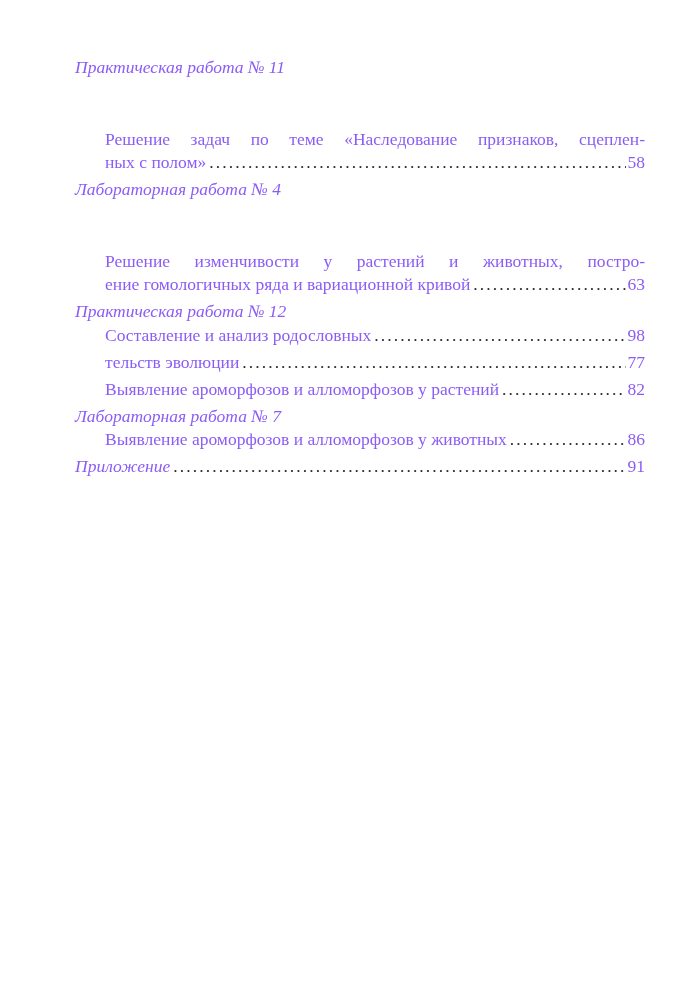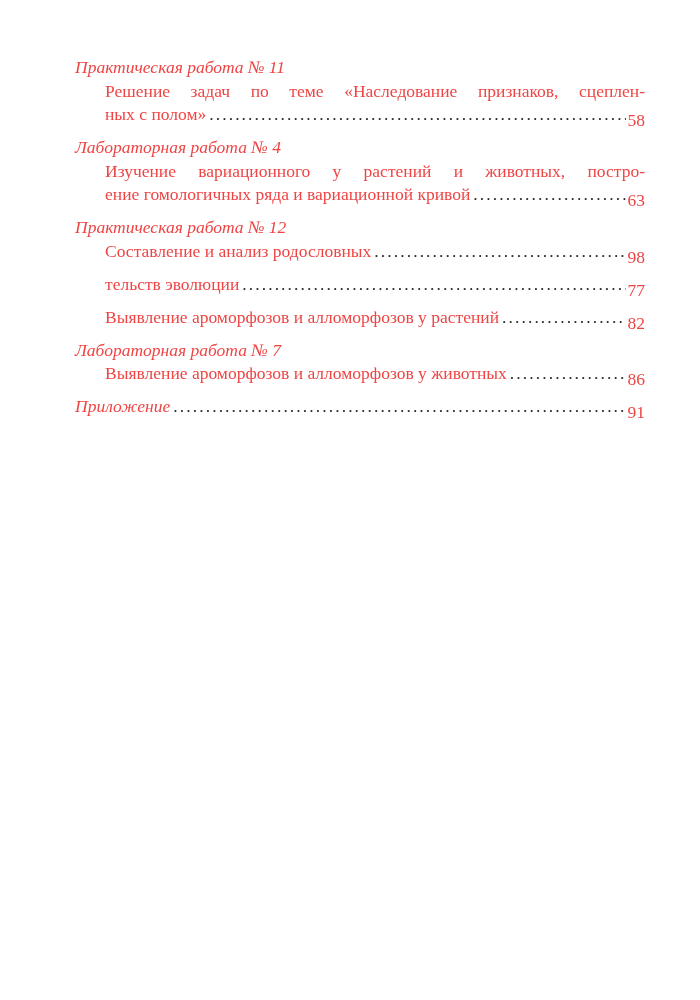--- a/index.html
+++ b/index.html
@@ -9,68 +9,69 @@
   }
   .page {
     position: relative;
     width: 700px;
     height: 1000px;
     background: #ffffff;
     box-sizing: border-box;
     padding: 56px 55px 16px 75px;
     font-family: "Liberation Serif", "DejaVu Serif", serif;
     font-size: 17.5px;
-    color: #ef4444;
+    color: #8b5cf6;
     overflow: hidden;
   }
   .toc { width: 100%; }
   .entry { margin-top: 3.5px; }
   .entry:first-child { margin-top: 0; }
   .line { line-height: 23.5px; }
   .entry-title { font-style: italic; }
   .indent { padding-left: 30px; }
   .justify {
     text-align: justify;
     text-align-last: justify;
+    margin-top: 48px;
   }
   .leader-line {
     display: flex;
-    align-items: flex-start;
+    align-items: flex-end;
   }
   .line-text { flex: 0 0 auto; white-space: pre; }
   .dots {
     flex: 1 1 auto;
     overflow: hidden;
     white-space: nowrap;
     margin: 0 2px 0 3px;
   }
   .dots::after {
     content: "......................................................................................................................................................................";
     letter-spacing: 2.1px;
     color: #2a2a2a;
   }
-  .page-num { flex: 0 0 auto; white-space: pre; margin-top: 6px; }
+  .page-num { flex: 0 0 auto; white-space: pre; }
 </style>
 </head>
 <body>
 
 <div class="page">
   <div class="toc" id="toc">
       <div class="entry">
         <div class="line entry-title">Практическая работа № 11</div>
         <div class="line indent justify">Решение задач по теме «Наследование признаков, сцеплен-</div>
         <div class="line leader-line indent">
           <span class="line-text">ных с полом»</span>
           <span class="dots"></span>
           <span class="page-num">58</span>
         </div>
       </div>
       <div class="entry">
         <div class="line entry-title">Лабораторная работа № 4</div>
-        <div class="line indent justify">Изучение вариационного у растений и животных, постро-</div>
+        <div class="line indent justify">Решение изменчивости у растений и животных, постро-</div>
         <div class="line leader-line indent">
           <span class="line-text">ение гомологичных ряда и вариационной кривой</span>
           <span class="dots"></span>
           <span class="page-num">63</span>
         </div>
       </div>
       <div class="entry">
         <div class="line entry-title">Практическая работа № 12</div>
         <div class="line leader-line indent">
           <span class="line-text">Составление и анализ родословных</span>

